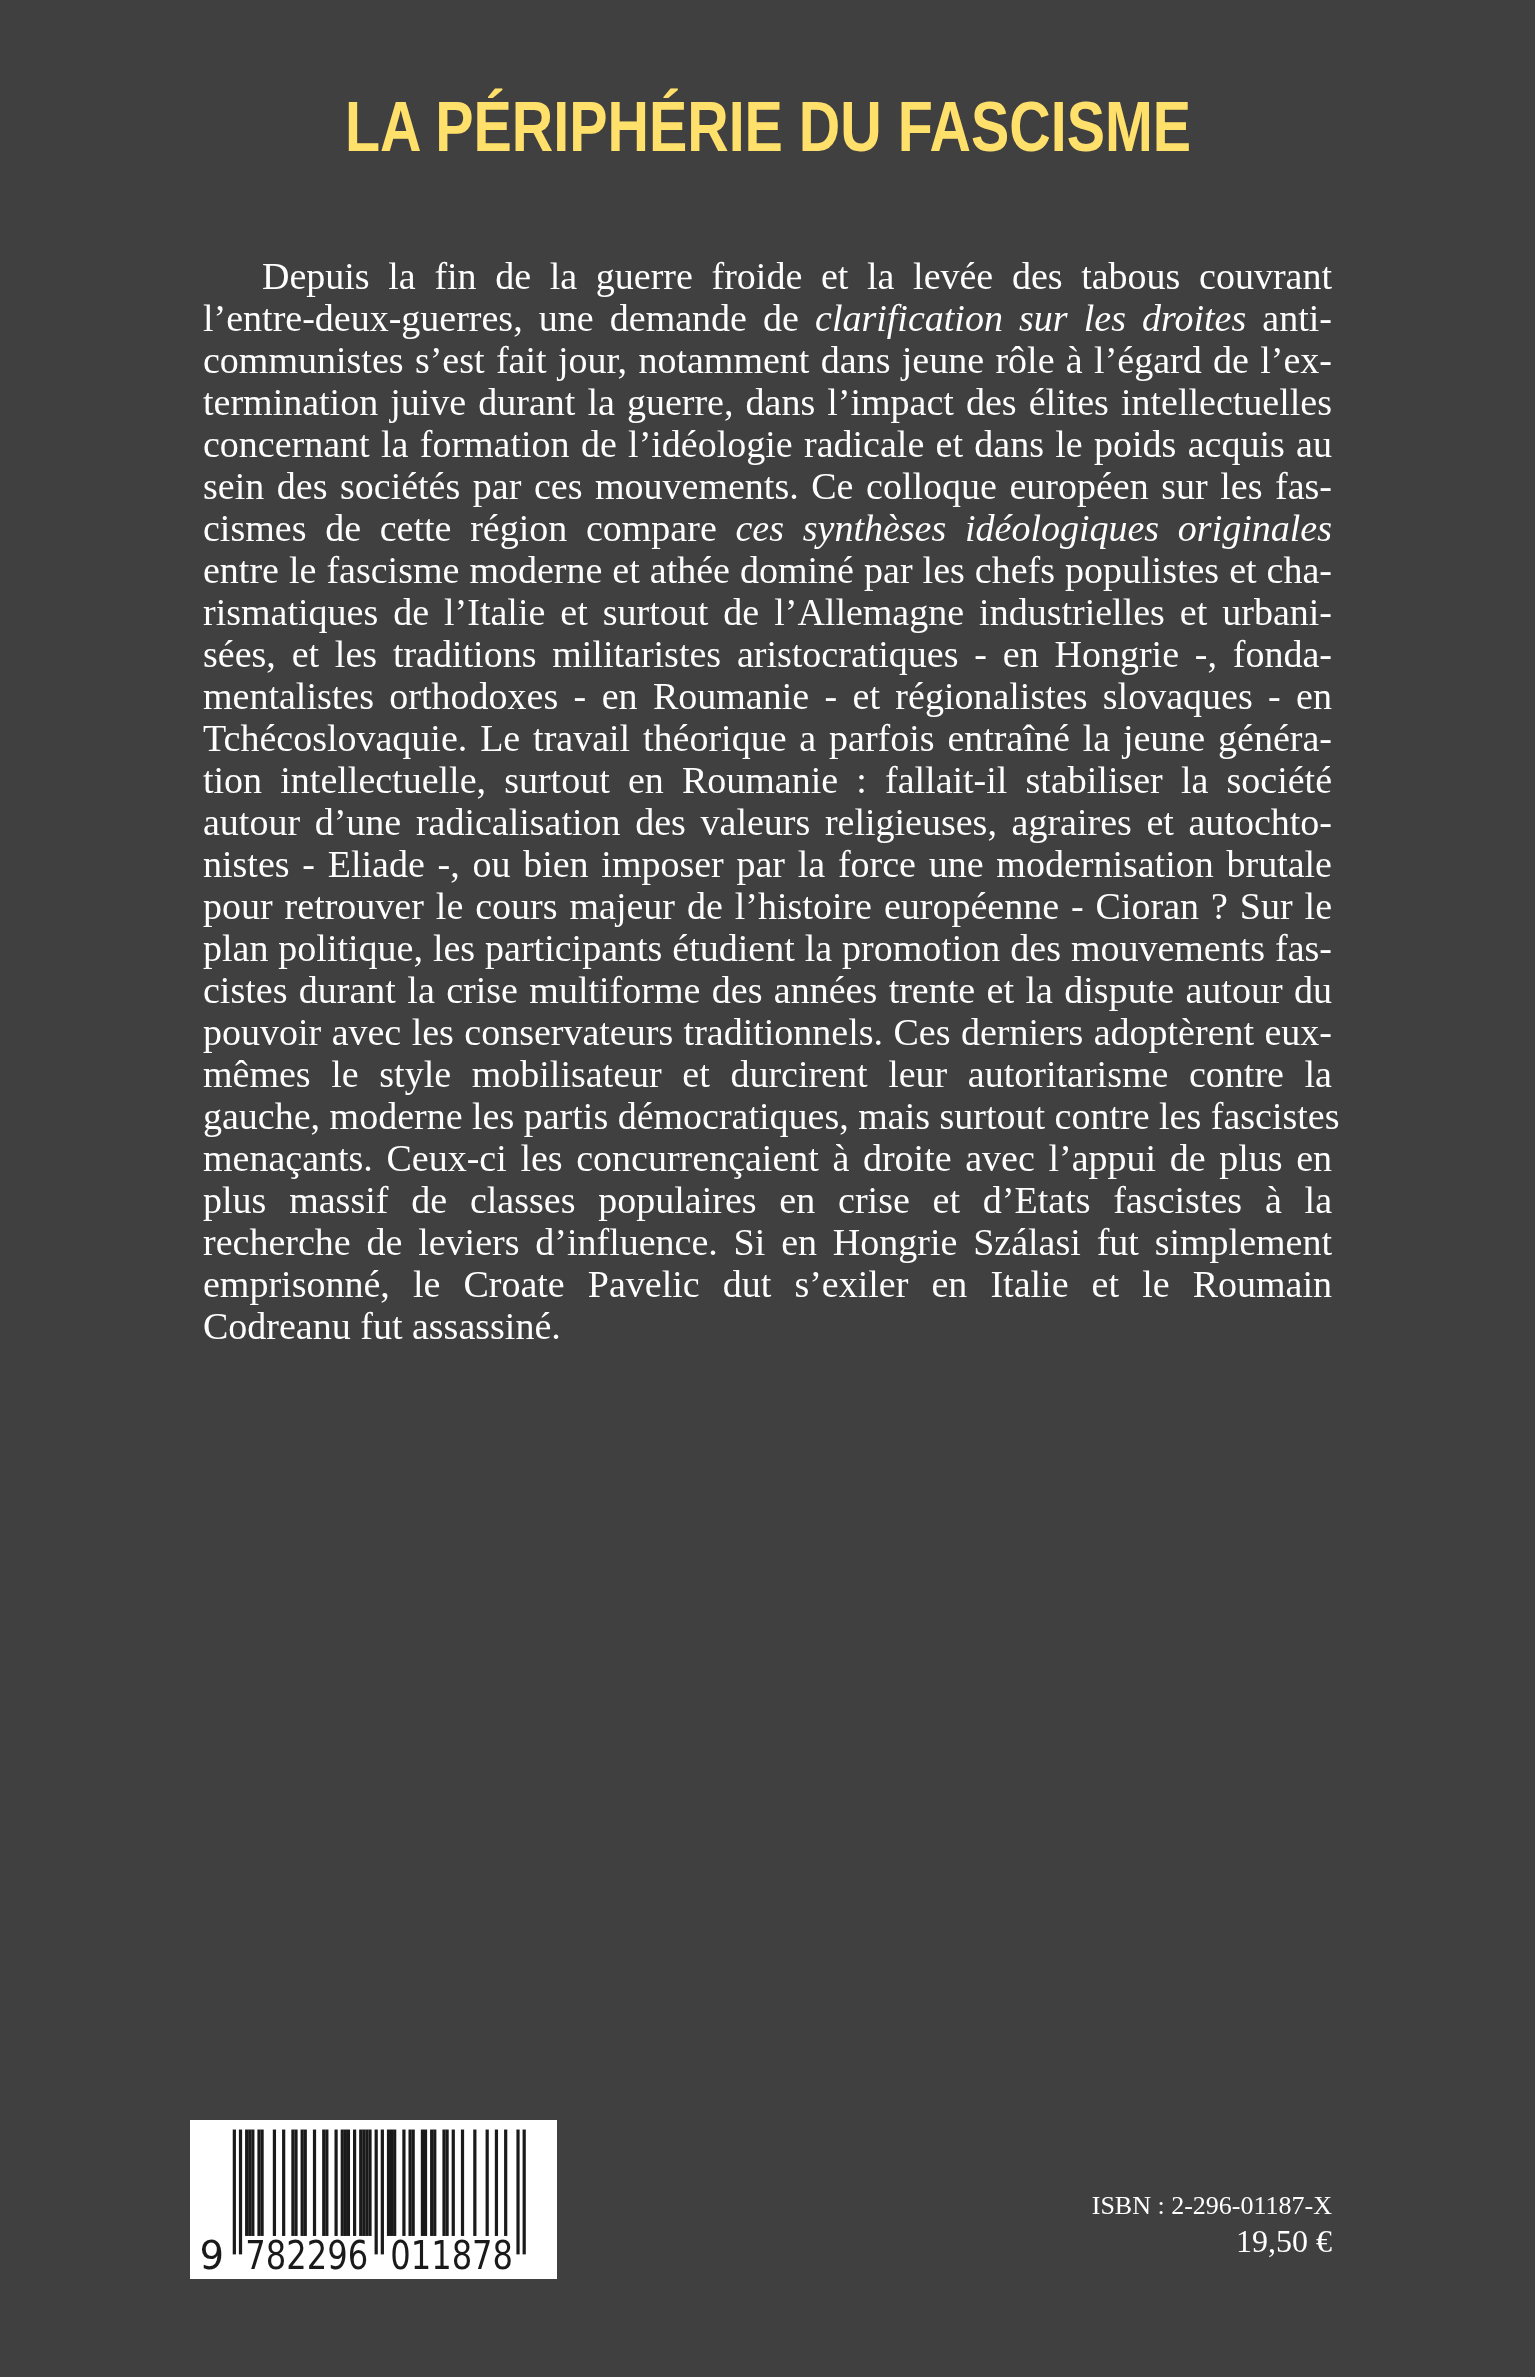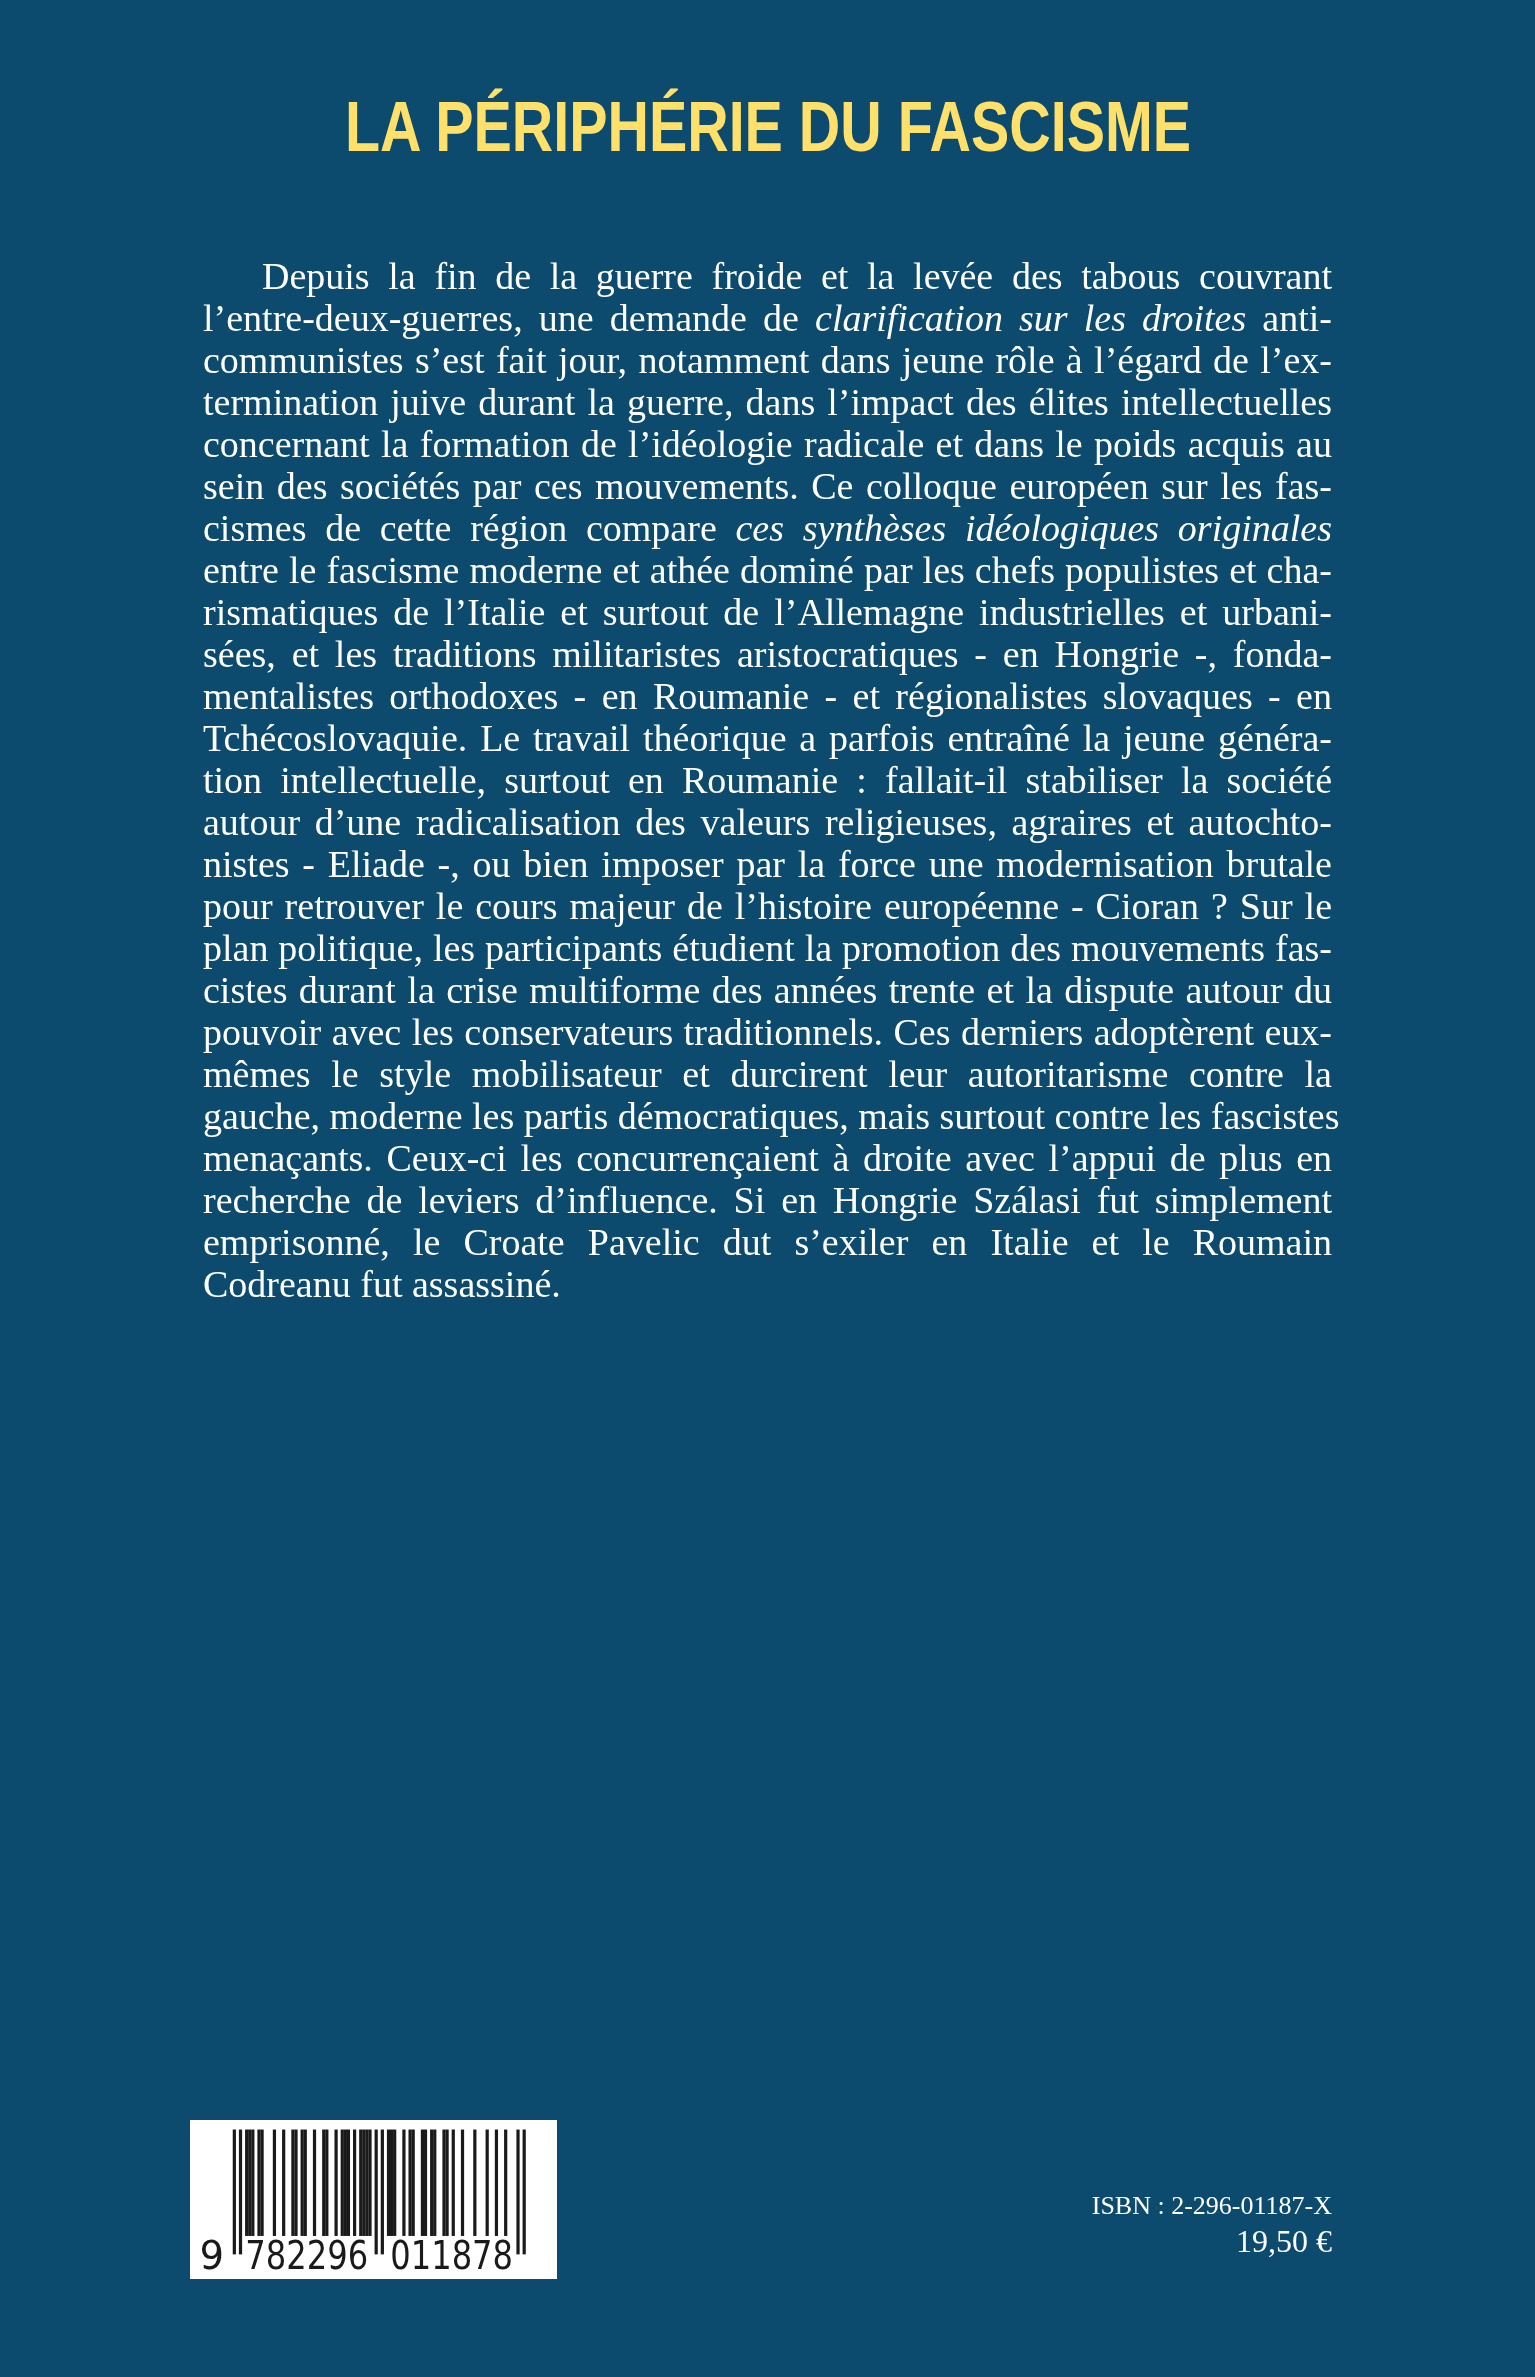--- a/index.html
+++ b/index.html
@@ -10,21 +10,21 @@
       width: 1535px;
       height: 2377px;
       background: #00468A;
       position: relative;
       overflow: hidden;
     }
     .cover {
       position: absolute;
       left: 0; top: 0;
       width: 1535px; height: 2377px;
-      background: #0c4a6e;
+      background: #404040;
     }
     .title {
       position: absolute;
       left: 0;
       width: 1535px;
       top: 87px;
       text-align: center;
       font-family: "Liberation Sans", sans-serif;
       font-weight: bold;
       font-size: 70px;
@@ -119,20 +119,21 @@
       <span class="line"><span>tion intellectuelle, surtout en Roumanie : fallait-il stabiliser la société</span></span>
       <span class="line"><span>autour d’une radicalisation des valeurs religieuses, agraires et autochto-</span></span>
       <span class="line"><span>nistes - Eliade -, ou bien imposer par la force une modernisation brutale</span></span>
       <span class="line"><span>pour retrouver le cours majeur de l’histoire européenne - Cioran ? Sur le</span></span>
       <span class="line"><span>plan politique, les participants étudient la promotion des mouvements fas-</span></span>
       <span class="line"><span>cistes durant la crise multiforme des années trente et la dispute autour du</span></span>
       <span class="line"><span>pouvoir avec les conservateurs traditionnels. Ces derniers adoptèrent eux-</span></span>
       <span class="line"><span>mêmes le style mobilisateur et durcirent leur autoritarisme contre la</span></span>
       <span class="line"><span>gauche, moderne les partis démocratiques, mais surtout contre les fascistes</span></span>
       <span class="line"><span>menaçants. Ceux-ci les concurrençaient à droite avec l’appui de plus en</span></span>
+      <span class="line"><span>plus massif de classes populaires en crise et d’Etats fascistes à la</span></span>
       <span class="line"><span>recherche de leviers d’influence. Si en Hongrie Szálasi fut simplement</span></span>
       <span class="line"><span>emprisonné, le Croate Pavelic dut s’exiler en Italie et le Roumain</span></span>
       <span class="line last"><span>Codreanu fut assassiné.</span></span>
     </div>
 
   <div class="barcode-box">
     <svg class="barcode-svg" id="barcode-svg" width="367" height="159" viewBox="0 0 438 189" xmlns="http://www.w3.org/2000/svg">
         <rect x="51.00" y="11" width="3.83" height="149" fill="#1A1A1A"></rect>
         <rect x="58.36" y="11" width="3.83" height="149" fill="#1A1A1A"></rect>
         <rect x="65.72" y="11" width="3.83" height="127" fill="#1A1A1A"></rect>

